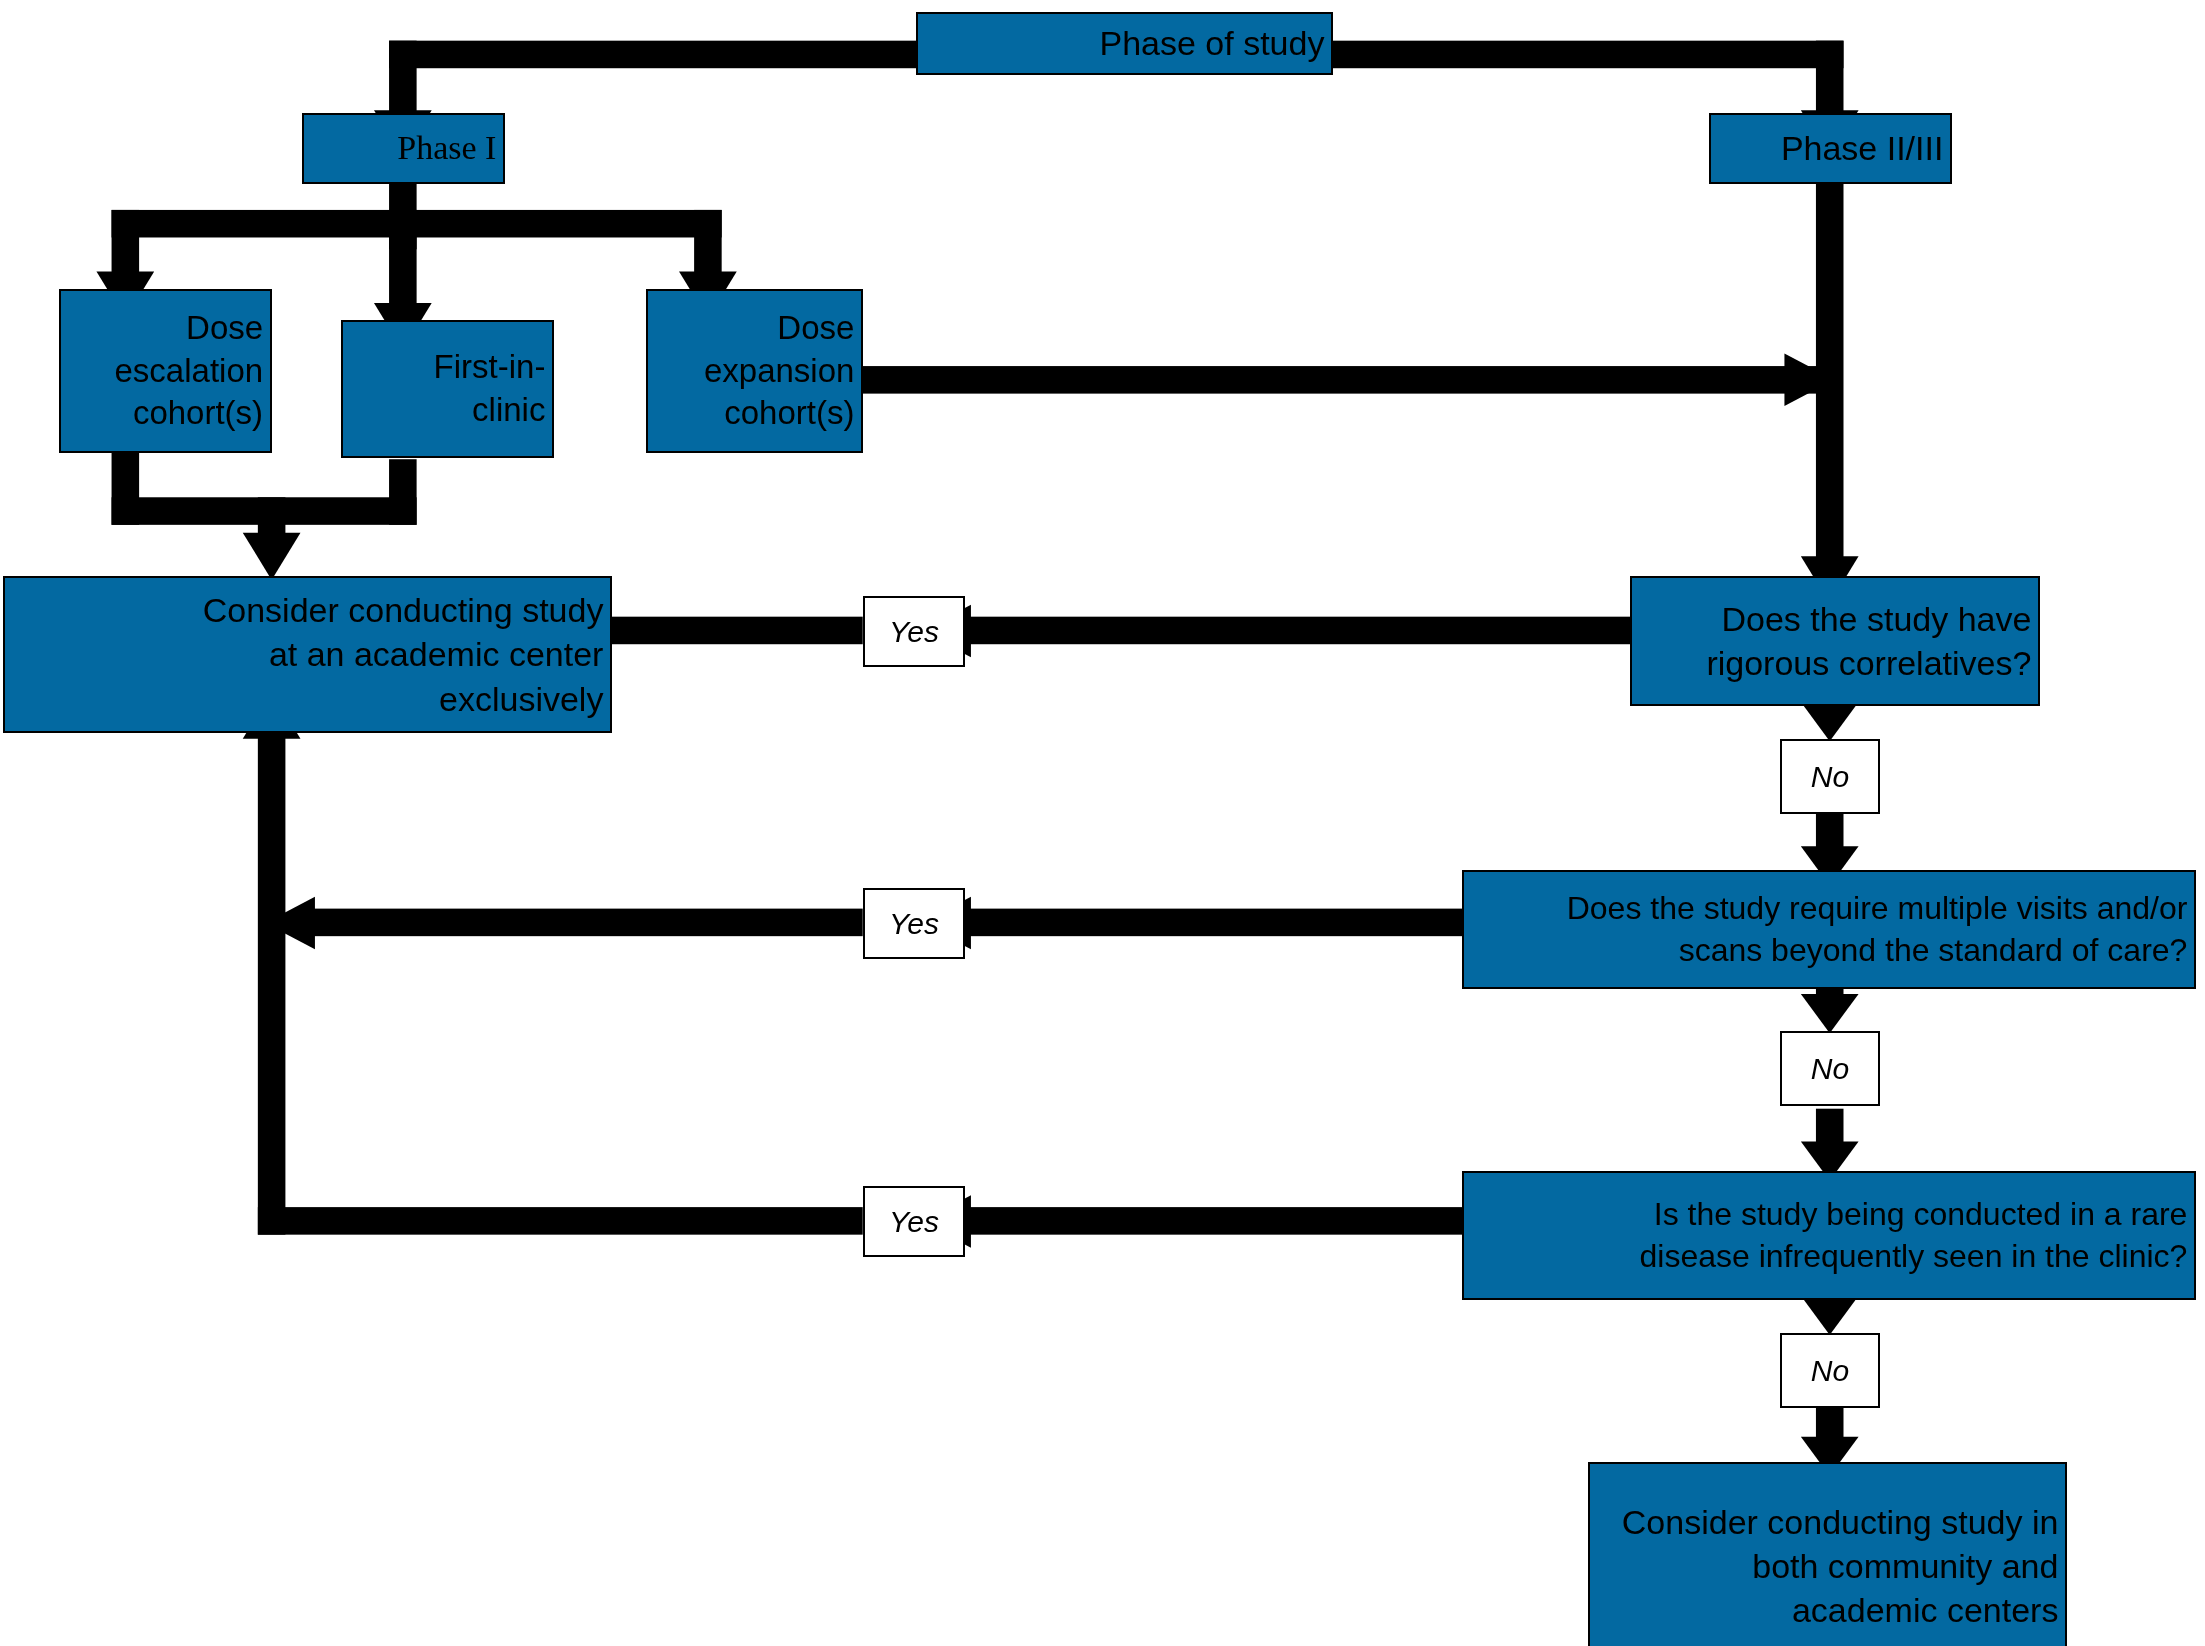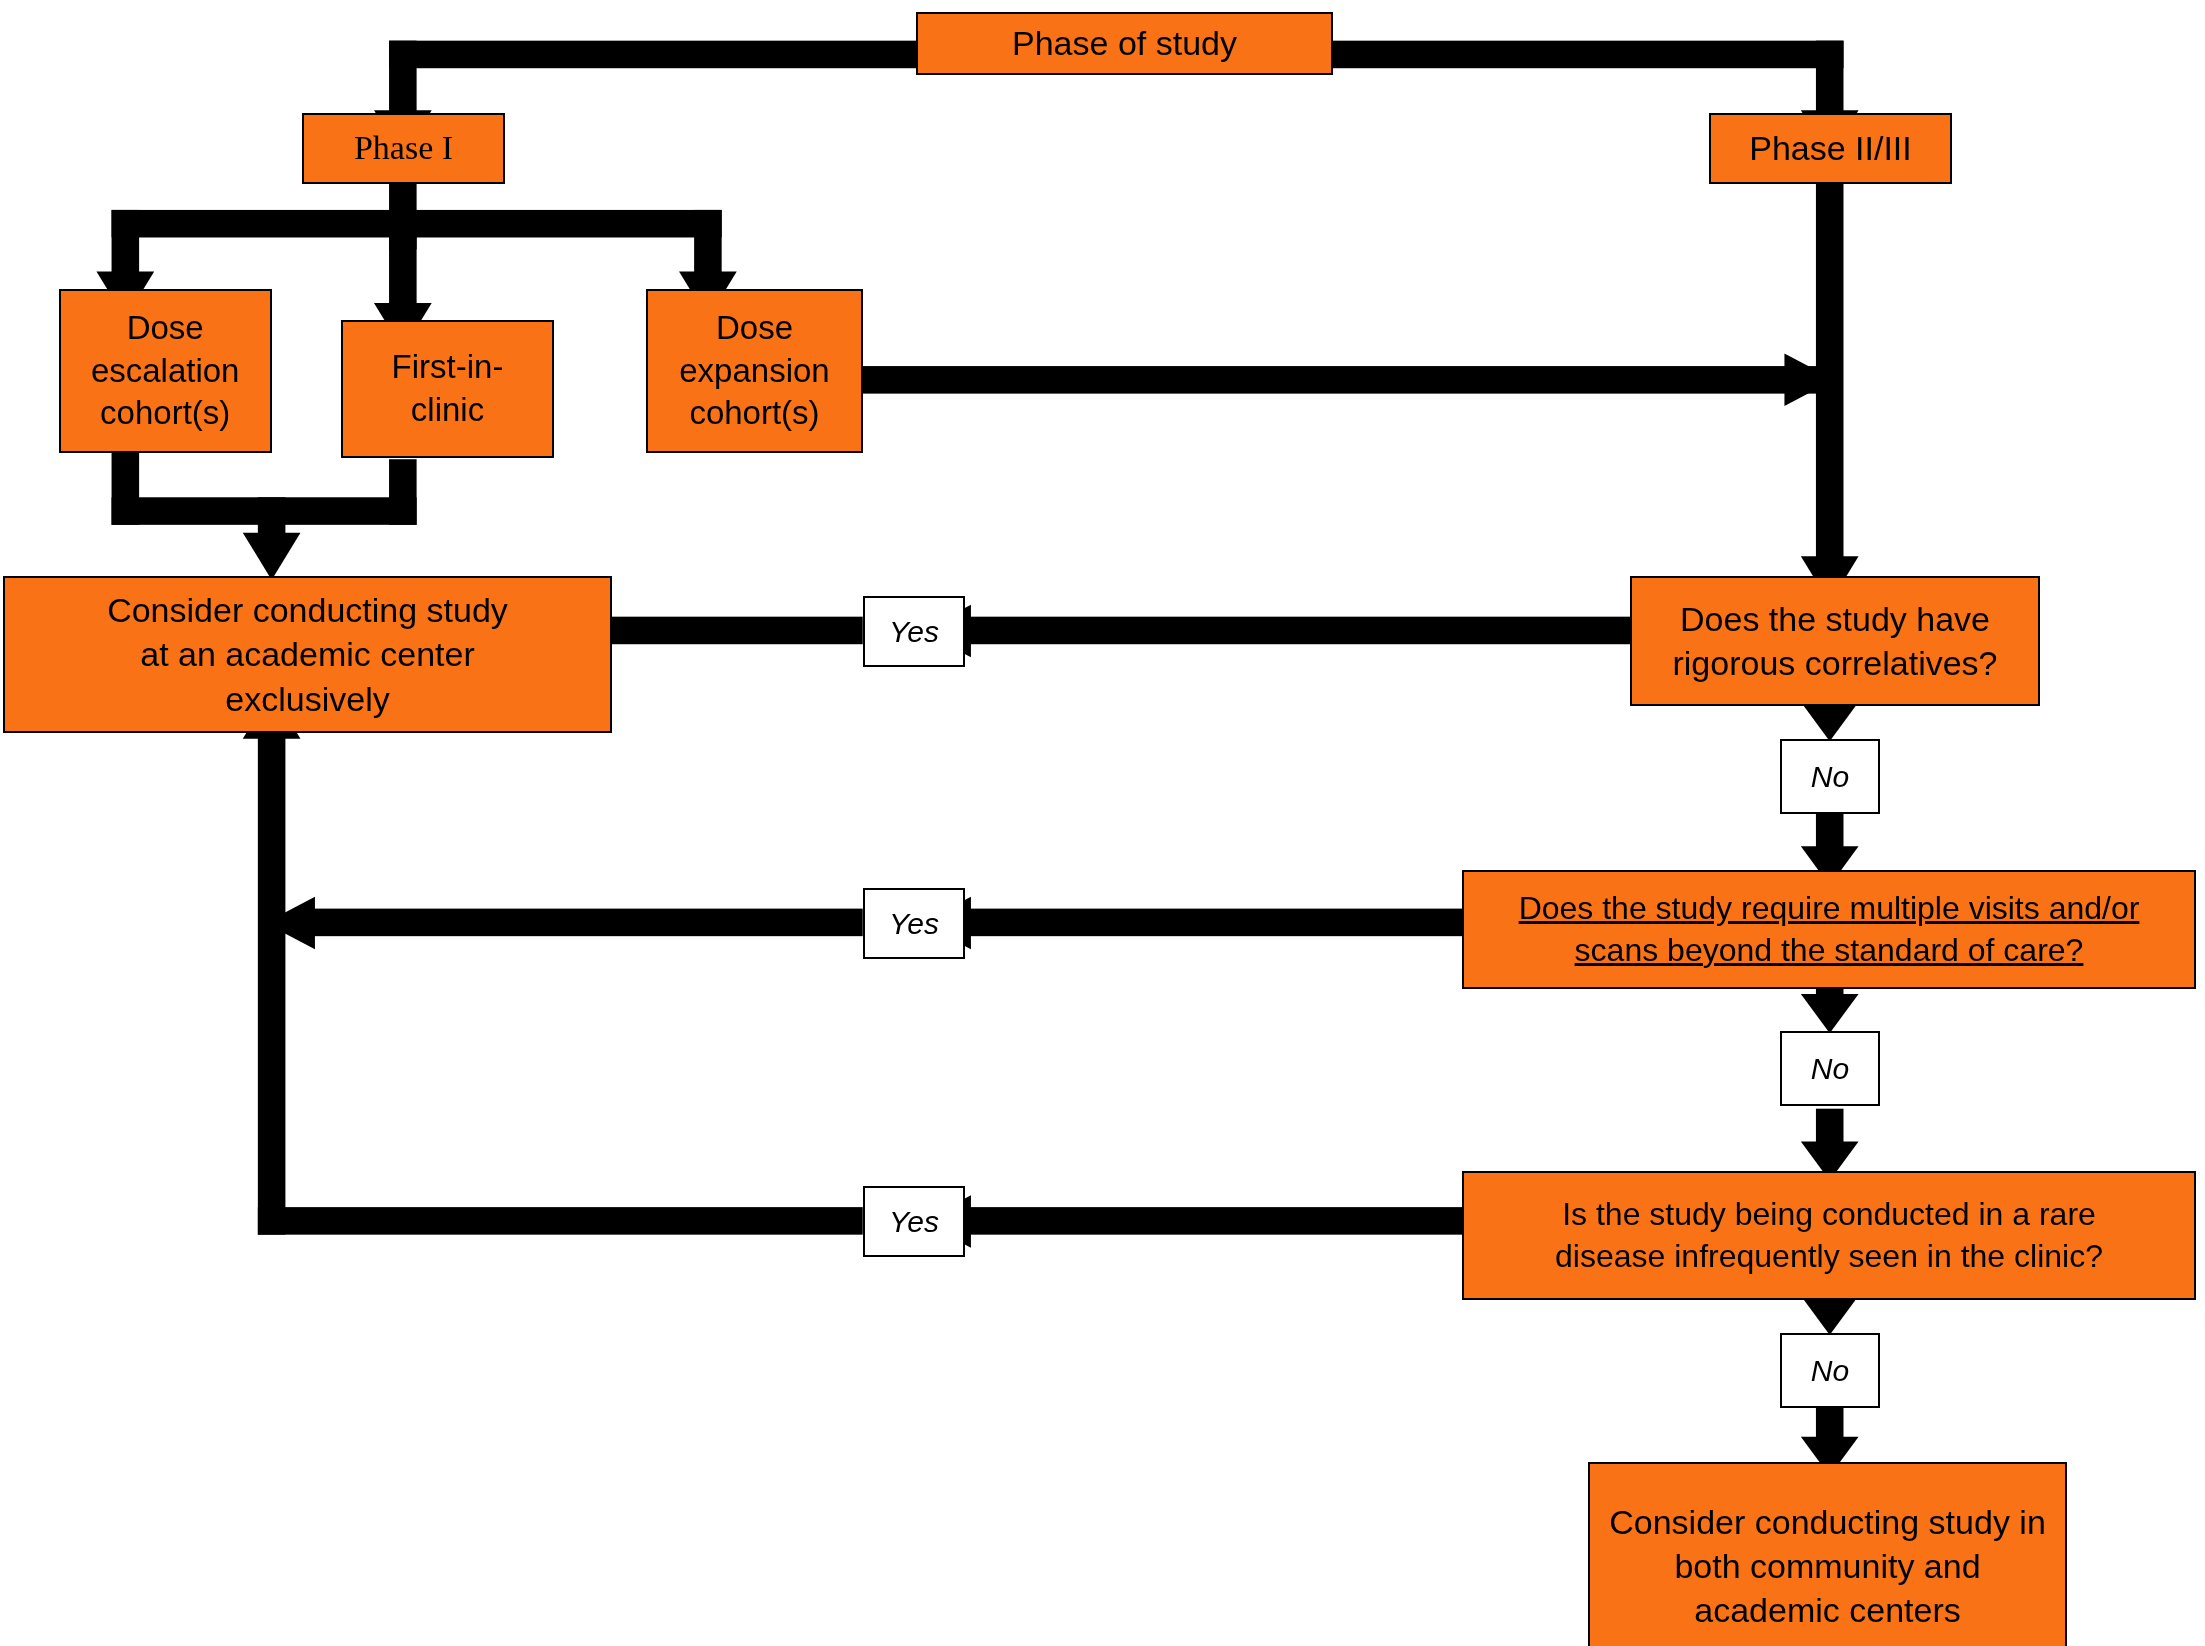--- a/index.html
+++ b/index.html
@@ -18,26 +18,26 @@
   svg.edges {
     position: absolute;
     left: 0; top: 0;
     width: 2205px;
     height: 1646px;
     pointer-events: none;
   }
   .node {
     position: absolute;
     box-sizing: border-box;
-    background: #f97316;
+    background: #0369a1;
     border: 2.6px solid #000000;
     display: flex;
     align-items: center;
     justify-content: center;
-    text-align: center;
+    text-align: right;
     color: #000000;
     line-height: 1.30;
     z-index: 5;
   }
   .node .txt {
     display: block;
     width: 100%;
     padding: 0 6.6px;
     box-sizing: border-box;
     white-space: pre-line;
@@ -176,21 +176,21 @@
     <span class="txt">Consider conducting study
 at an academic center
 exclusively</span>
   </div>
 
   <div class="node fs-big" style="left:1630px; top:576px; width:410px; height:130px;">
     <span class="txt">Does the study have
 rigorous correlatives?</span>
   </div>
 
-  <div class="node fs-small" style="left:1462px; top:870px; width:734px; height:119px;text-decoration:underline;">
+  <div class="node fs-small" style="left:1462px; top:870px; width:734px; height:119px;">
     <span class="txt">Does the study require multiple visits and/or
 scans beyond the standard of care?</span>
   </div>
 
   <div class="node fs-small" style="left:1462px; top:1171px; width:734px; height:129px;">
     <span class="txt">Is the study being conducted in a rare
 disease infrequently seen in the clinic?</span>
   </div>
 
   <div class="node fs-big" style="left:1588px; top:1462px; width:479px; height:208px;">

